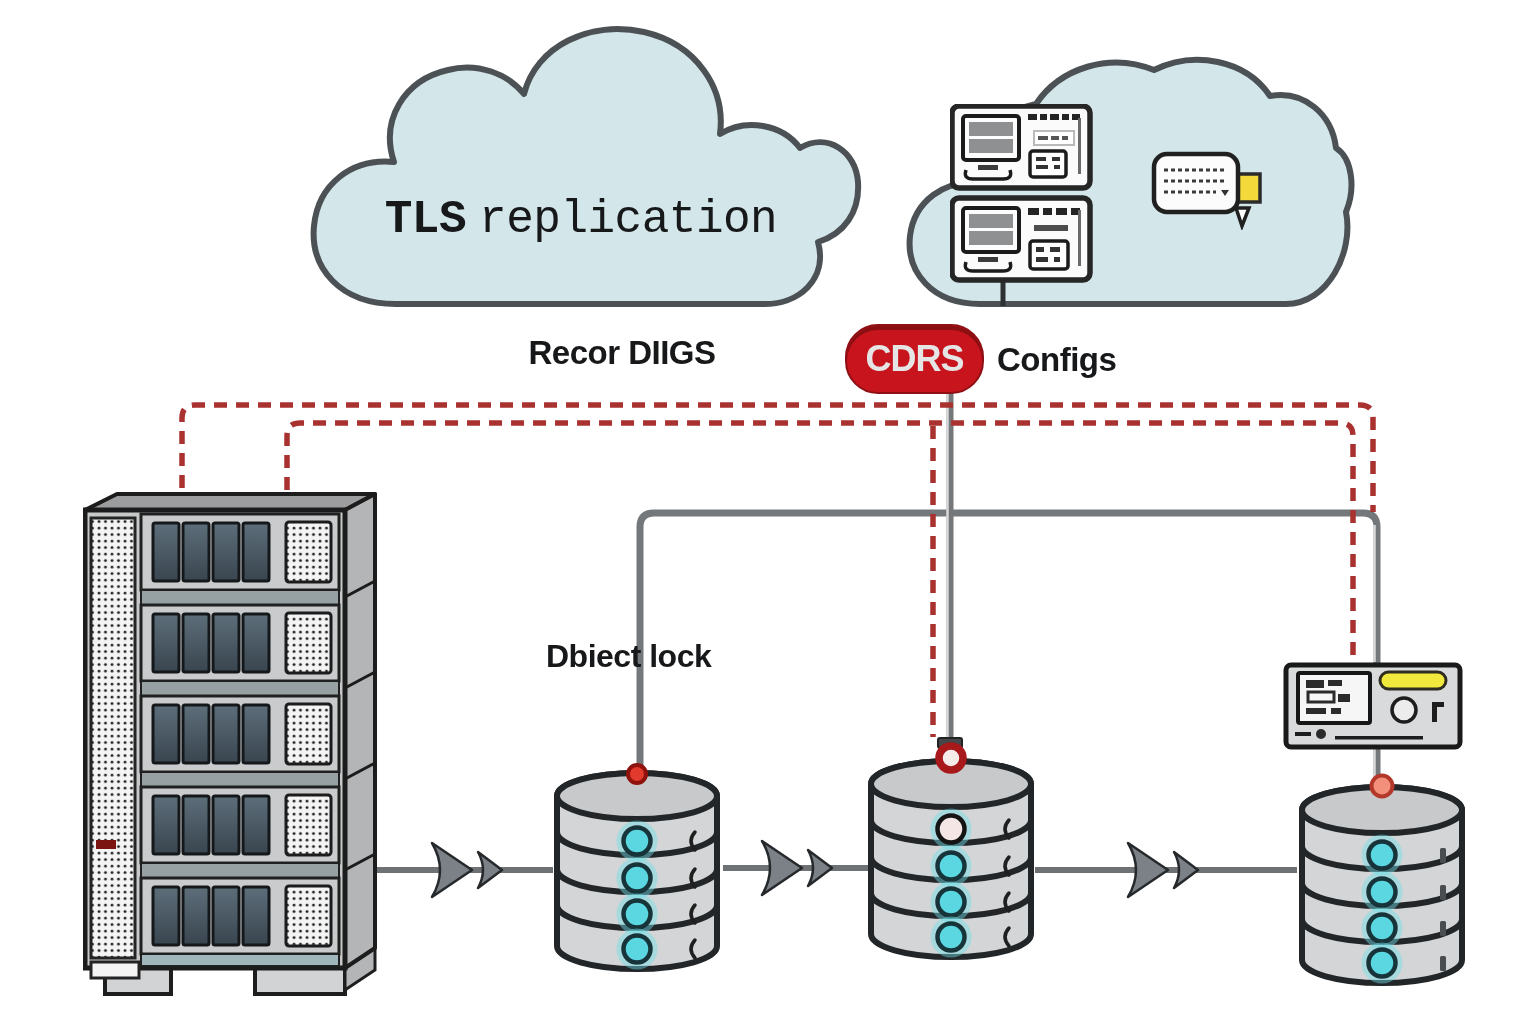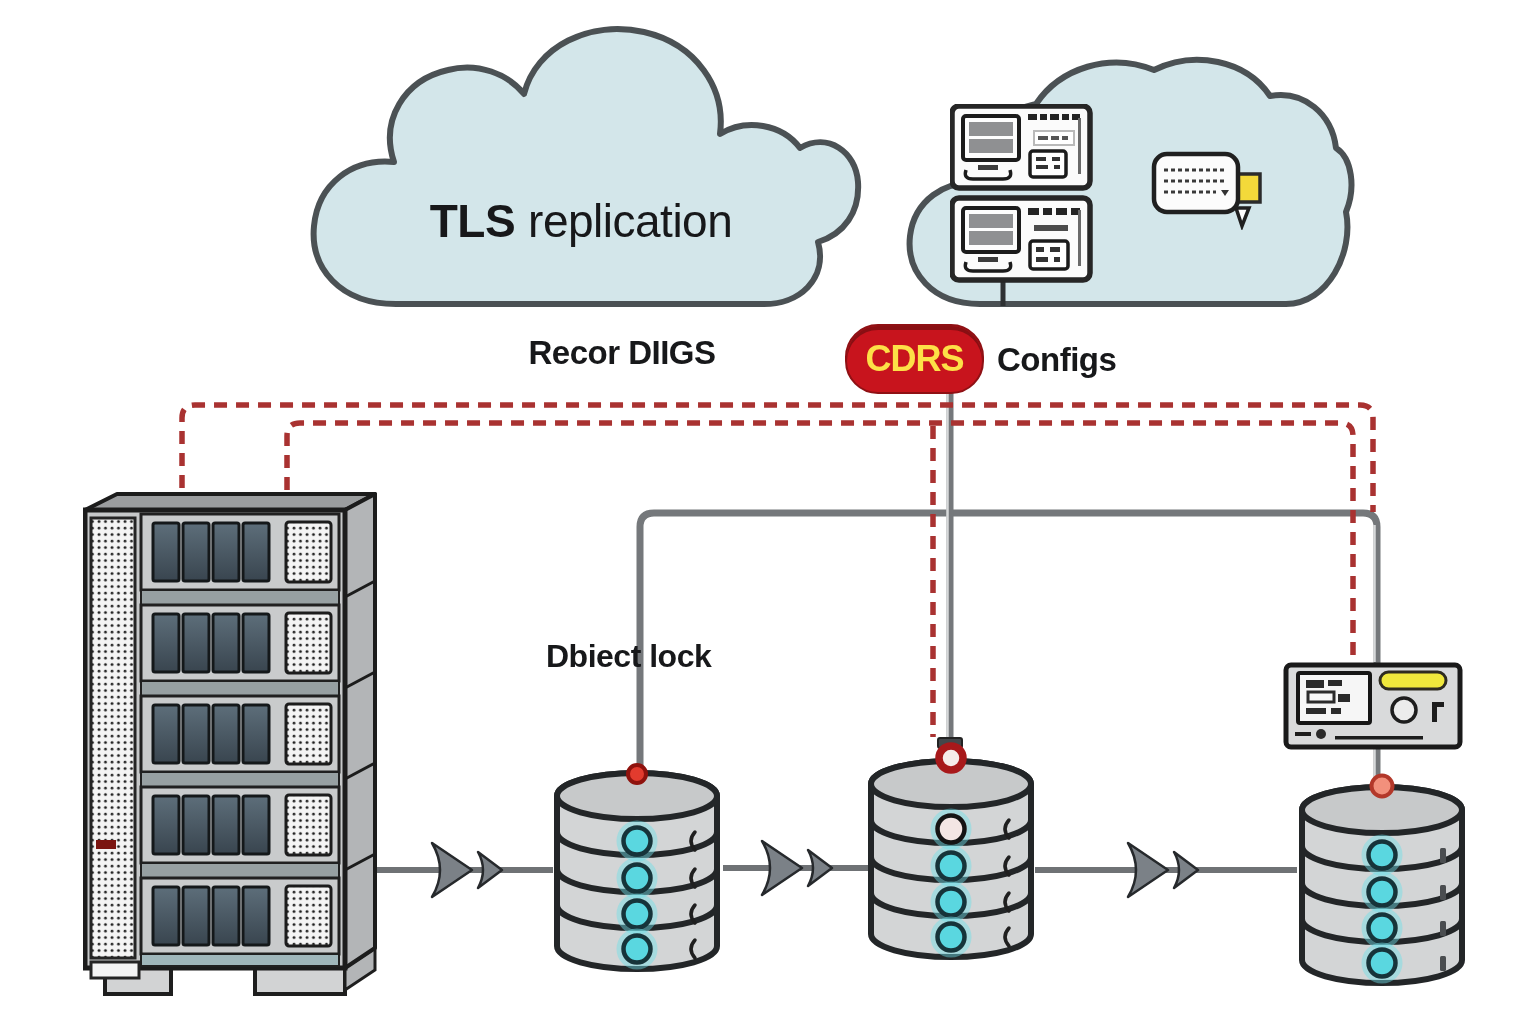--- a/index.html
+++ b/index.html
@@ -3,30 +3,30 @@
 <meta charset="utf-8">
 <style>
   html,body{margin:0;padding:0;background:#ffffff;}
   #canvas{
     position:relative;width:1521px;height:1014px;overflow:hidden;background:#ffffff;
     font-family:"Liberation Sans", sans-serif;color:#17181a;
   }
   .abs{position:absolute;}
   svg{display:block;}
   
-  .cloud-label{left:298px;top:194px;width:566px;text-align:center;font-size:46px;letter-spacing:-.5px;}
+  .cloud-label{left:298px;top:194px;width:566px;text-align:center;font-size:46px;letter-spacing:-.5px;font-family:Liberation Mono, monospace;}
   .cloud-label .strong{font-weight:800;}
   .cloud-label .rest{font-weight:400;margin-left:13px;}
   .records-label{left:472px;top:334px;width:300px;text-align:center;font-size:33px;font-weight:600;letter-spacing:-.5px;}
   .configs-label{left:997px;top:341px;font-size:33px;font-weight:600;letter-spacing:-.5px;}
   .badge{
     left:845px;top:324px;width:135px;height:66px;border-radius:33px;
     background:#c8141d;border:2px solid #8f1014;box-shadow:inset 0 4px 0 rgba(60,8,8,.45);
     display:flex;align-items:center;justify-content:center;
-    color:#fde047;font-size:36px;font-weight:800;letter-spacing:-1px;
+    color:#e5e5e5;font-size:36px;font-weight:800;letter-spacing:-1px;
   }
   .objlock-label{left:546px;top:598px;font-size:32px;font-weight:700;letter-spacing:-.5px;margin-top:40px;}
   .lifecycle-label{left:541px;top:641px;font-size:29px;font-weight:400;word-spacing:6px;}
   
   .cloud-shape{fill:#d3e6ea;stroke:#4b5154;stroke-width:6;stroke-linejoin:round;}
   .cyl-body{fill:#d3d5d6;stroke:#232628;stroke-width:6;}
   .cyl-top{fill:#c7c9ca;stroke:#232628;stroke-width:6;}
   .cyl-sep{fill:none;stroke:#232628;stroke-width:6;}
   .cyl-paren{fill:none;stroke:#1f1f1f;stroke-width:3.5;stroke-linecap:round;}
   .ind-glow{fill:none;stroke:rgba(110,224,232,.45);stroke-width:5;}

